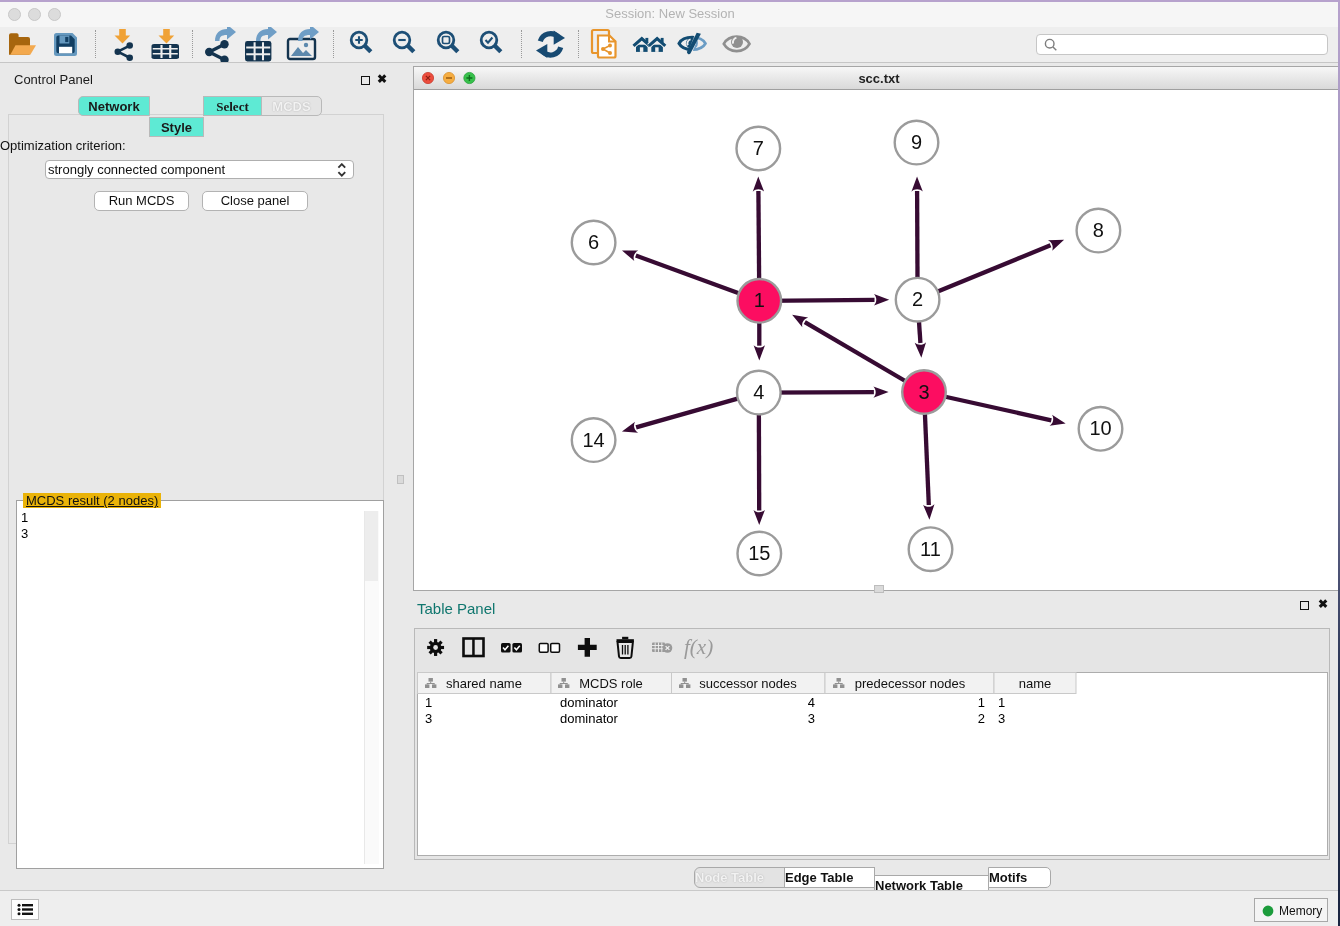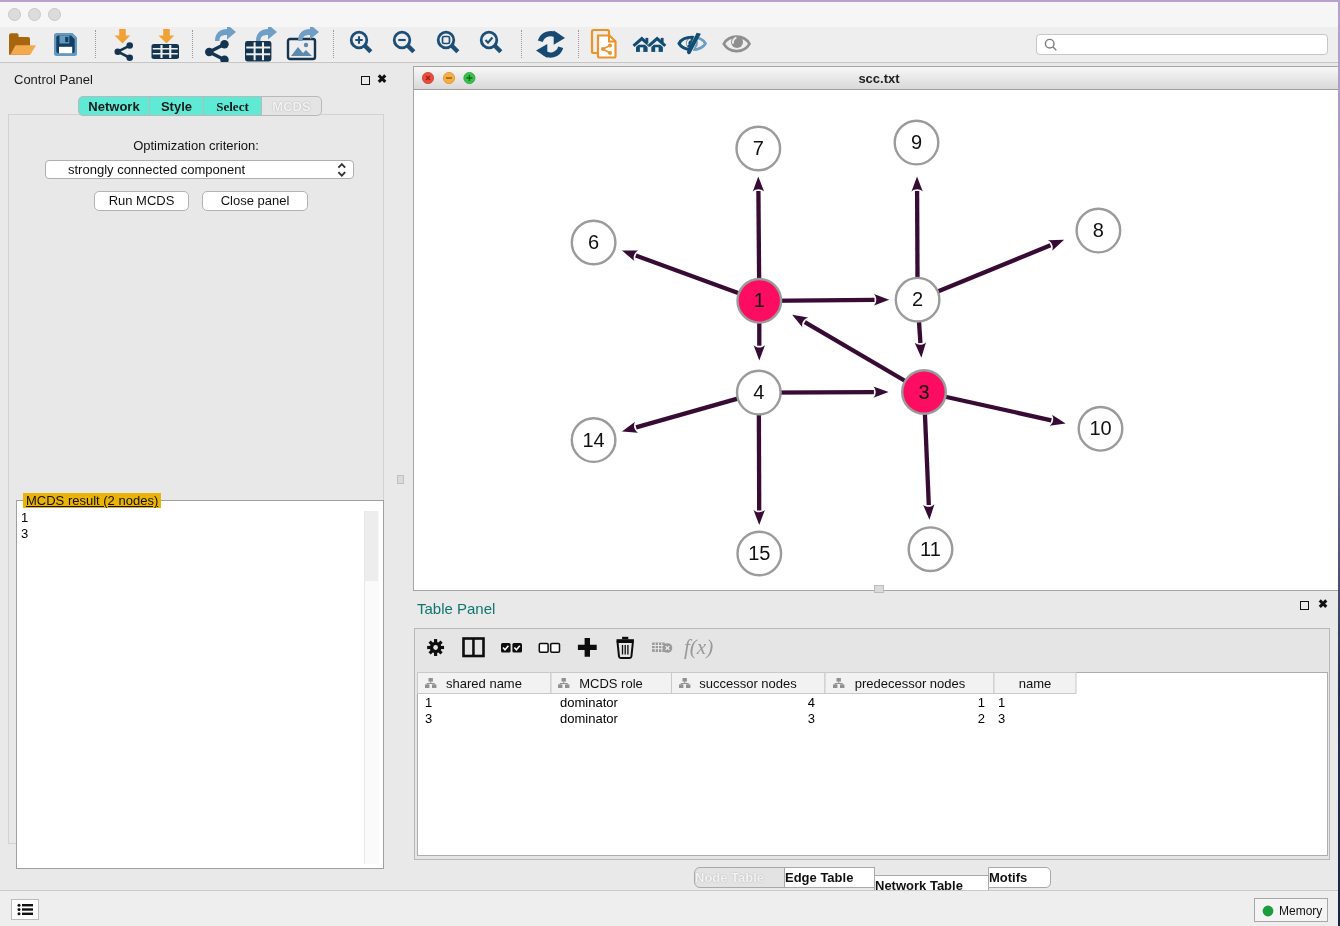--- a/index.html
+++ b/index.html
@@ -19,24 +19,24 @@
   border:1px solid #c6c6c6;border-radius:4px;box-sizing:border-box;}
 
 #cptitle{left:14px;top:72px;font-size:13px;color:#1a1a1a;}
 .sqico{position:absolute;width:9px;height:9px;border:1.5px solid #111;box-sizing:border-box;}
 .xico{position:absolute;font-size:12px;color:#111;font-weight:bold;}
 #tabs{left:78px;top:96px;height:20px;}
 .tab{position:absolute;top:0;height:20px;background:#5eead4;border:1px solid #b9b9b9;
   box-sizing:border-box;font-size:13px;font-weight:bold;color:#1a1a1a;text-align:center;line-height:19px;}
 #tabpane{left:8px;top:114px;width:376px;height:730px;background:#e8e8e8;
   border:1px solid #d2d2d2;box-sizing:border-box;}
-#optlabel{left:0px;top:138px;width:392px;text-align:center;font-size:13px;color:#111;}
+#optlabel{left:0px;top:138px;width:392px;font-size:13px;color:#111;}
 #dropdown{left:45px;top:160px;width:309px;height:19px;background:#fff;
   border:1px solid #afafaf;border-radius:4px;box-sizing:border-box;
-  font-size:13px;color:#111;line-height:17px;padding-left:22px;}
+  font-size:13px;color:#111;line-height:17px;padding-left:2px;}
 .btn{position:absolute;height:20px;background:#fff;border:1px solid #b3b3b3;border-radius:5px;
   box-sizing:border-box;font-size:13px;color:#111;text-align:center;line-height:18px;}
 #fieldset{left:16px;top:500px;width:366px;height:367px;border:1px solid #a0a0a0;
   background:#fff;}
 #fslegend{left:23px;top:493px;font-size:13px;color:#111;background:#eab308;padding:0 3px;text-decoration:underline;}
 #fstext{left:21px;top:510px;font-size:13px;color:#000;line-height:16px;}
 #fsscroll{left:364px;top:511px;width:14px;height:353px;background:#fafafa;
   border-left:1px solid #e8e8e8;}
 #fsthumb{left:365px;top:511px;width:13px;height:70px;background:#ededed;}
 
@@ -65,20 +65,21 @@
   border:1px solid #bdbdbd;box-sizing:border-box;}
 #rightedge{left:1338px;top:0;width:2px;height:926px;
   background:linear-gradient(#b7a2cd,#8f8bb4 40%,#24304f 75%,#1a2440);}
 </style>
 </head>
 <body>
 <div class="abs" id="titlebar">
   <div class="tl" style="left:8px;"></div>
   <div class="tl" style="left:28px;"></div>
   <div class="tl" style="left:48px;"></div>
+  <div class="abs" id="wintitle">Session: New Session</div>
 </div>
 <div class="abs" id="topstrip"></div>
 <div class="abs" id="toolbar">
   <div id="toolbaricons">
   <svg width="1340" height="35" viewBox="0 0 1340 35" style="position:absolute;left:0;top:0;">
     <defs>
       <g id="shareg" fill="#14344f">
         <circle cx="2.8" cy="8" r="2.8"></circle>
             <circle cx="13" cy="2.8" r="2.8"></circle>
             <circle cx="13" cy="13.2" r="2.8"></circle>
@@ -235,21 +236,21 @@
     </svg>
   </div>
 </div>
 
 <div class="abs" id="cptitle">Control Panel</div>
 <div class="sqico" style="left:361px;top:76px;"></div>
 <div class="xico" style="left:377px;top:72px;">✖</div>
 <div class="abs" id="tabpane"></div>
 <div class="abs" id="tabs">
   <div class="tab" style="left:0px;width:72px;border-radius:5px 0 0 5px;">Network</div>
-  <div class="tab" style="left:71px;width:55px;">Style</div>
+  <div class="tab" style="left:71px;width:55px;margin-top:21px;">Style</div>
   <div class="tab" style="left:125px;width:59px;font-family:Liberation Serif, serif;">Select</div>
   <div class="tab" style="left:183px;width:61px;background:#e4e4e4;color:#f2f2f2;text-shadow:0 0 1.5px #a8a8a8;border-radius:0 5px 5px 0;">MCDS</div>
 </div>
 <div class="abs" id="optlabel">Optimization criterion:</div>
 <div class="abs" id="dropdown">strongly connected component
   <svg width="10" height="14" style="position:absolute;right:6px;top:2px" viewBox="0 0 10 14">
     <path d="M1.4 4.6 L4.8 1.2 L8.2 4.6" stroke="#333" stroke-width="1.9" fill="none"></path>
     <path d="M1.4 9.2 L4.8 12.6 L8.2 9.2" stroke="#333" stroke-width="1.9" fill="none"></path>
   </svg>
 </div>

